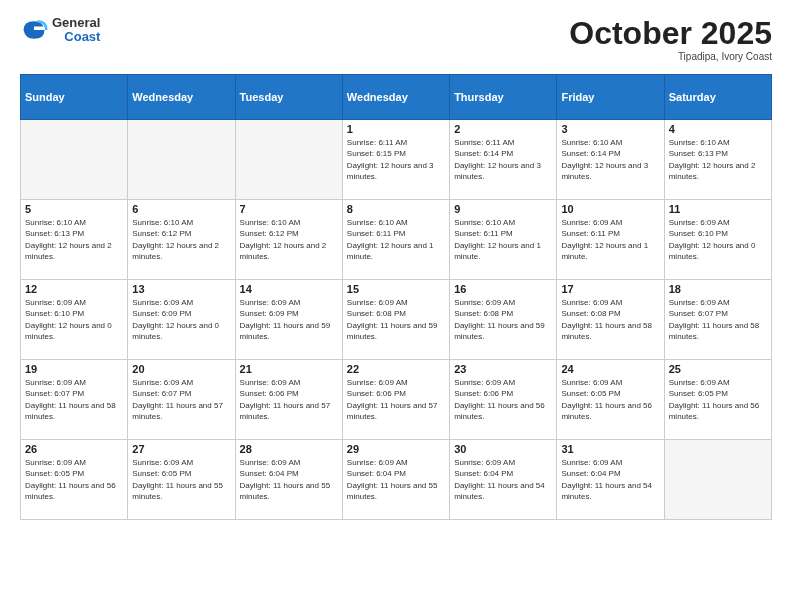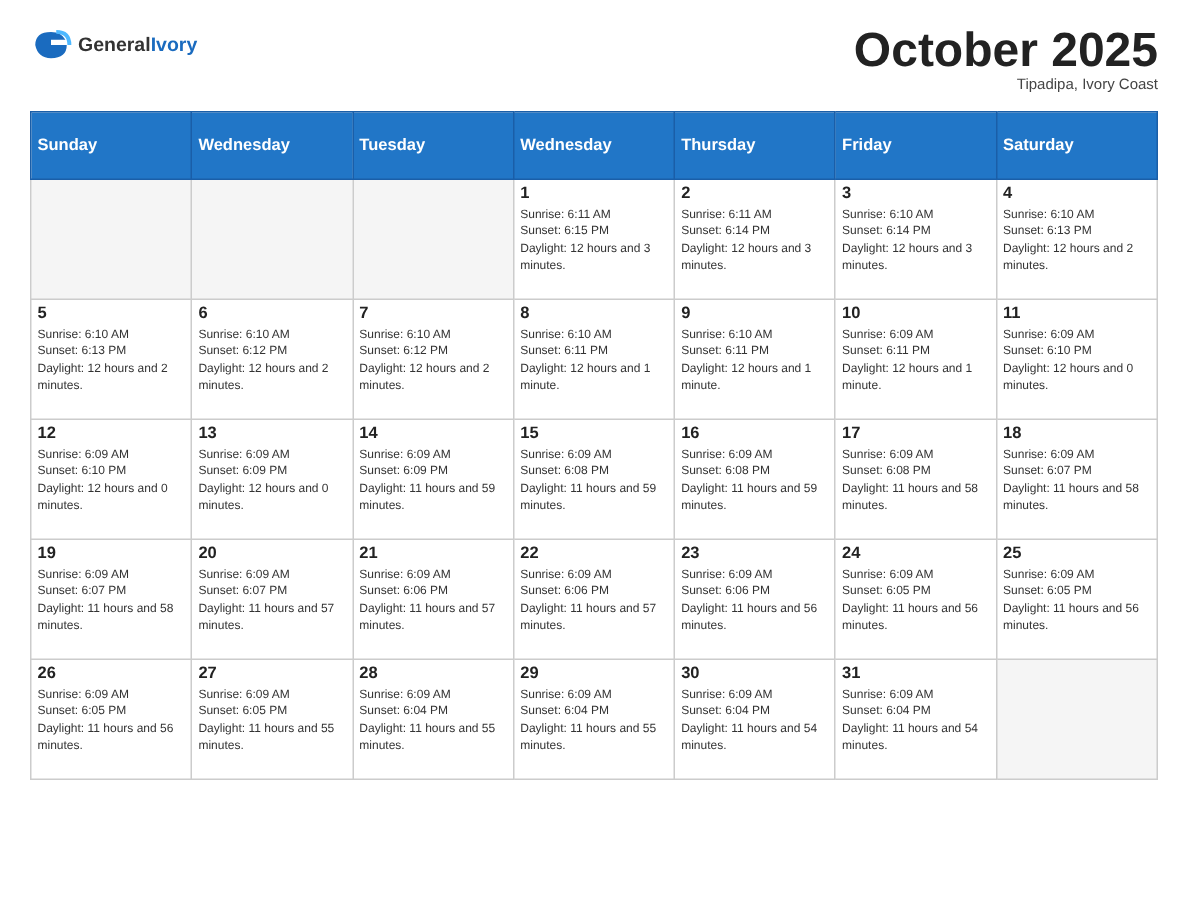--- a/index.html
+++ b/index.html
@@ -22,21 +22,21 @@
       align-items: flex-start;
       margin-bottom: 12px;
     }
     .logo {
       display: flex;
       align-items: center;
       gap: 4px;
     }
     .logo-text {
       display: flex;
-      flex-direction: row;
+      flex-direction: column;
       font-size: 13px;
       font-weight: bold;
       line-height: 1.1;
       align-items: flex-end;
     }
     .logo-general { color: #333; }
     .logo-blue { color: #1a6bbf; }
     .logo-icon {
       width: 28px;
       height: 28px;
@@ -98,21 +98,21 @@
 
 <div class="page">
   <div class="header">
     <div class="logo">
       <svg class="logo-icon" viewBox="0 0 32 32" xmlns="http://www.w3.org/2000/svg">
         <path d="M4 16 Q4 6 16 6 Q24 6 27 12 L16 12 L16 16 L28 16 Q28 26 16 26 Q6 26 4 16Z" fill="#1a6bbf"></path>
         <path d="M20 6 Q30 6 30 16" stroke="#4db8ff" stroke-width="3" fill="none"></path>
       </svg>
       <div class="logo-text">
         <span class="logo-general">General</span>
-        <span class="logo-blue">Ivory</span>
+        <span class="logo-blue">Coast</span>
       </div>
     </div>
     <div class="title-block">
       <div class="month-title">October 2025</div>
       <div class="location">Tipadipa, Ivory Coast</div>
     </div>
   </div>
 
   <table class="calendar">
     <thead>

